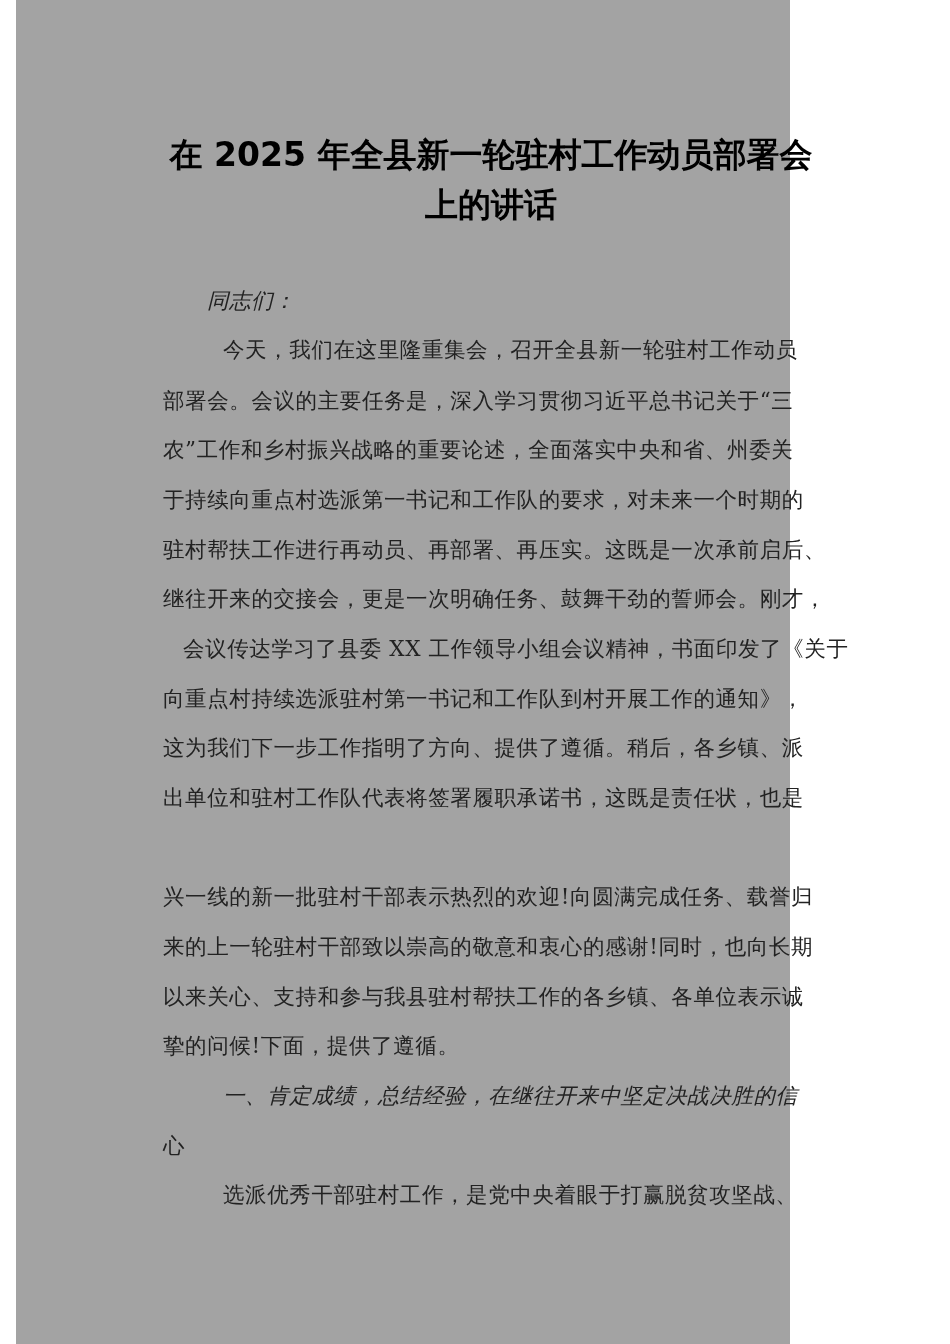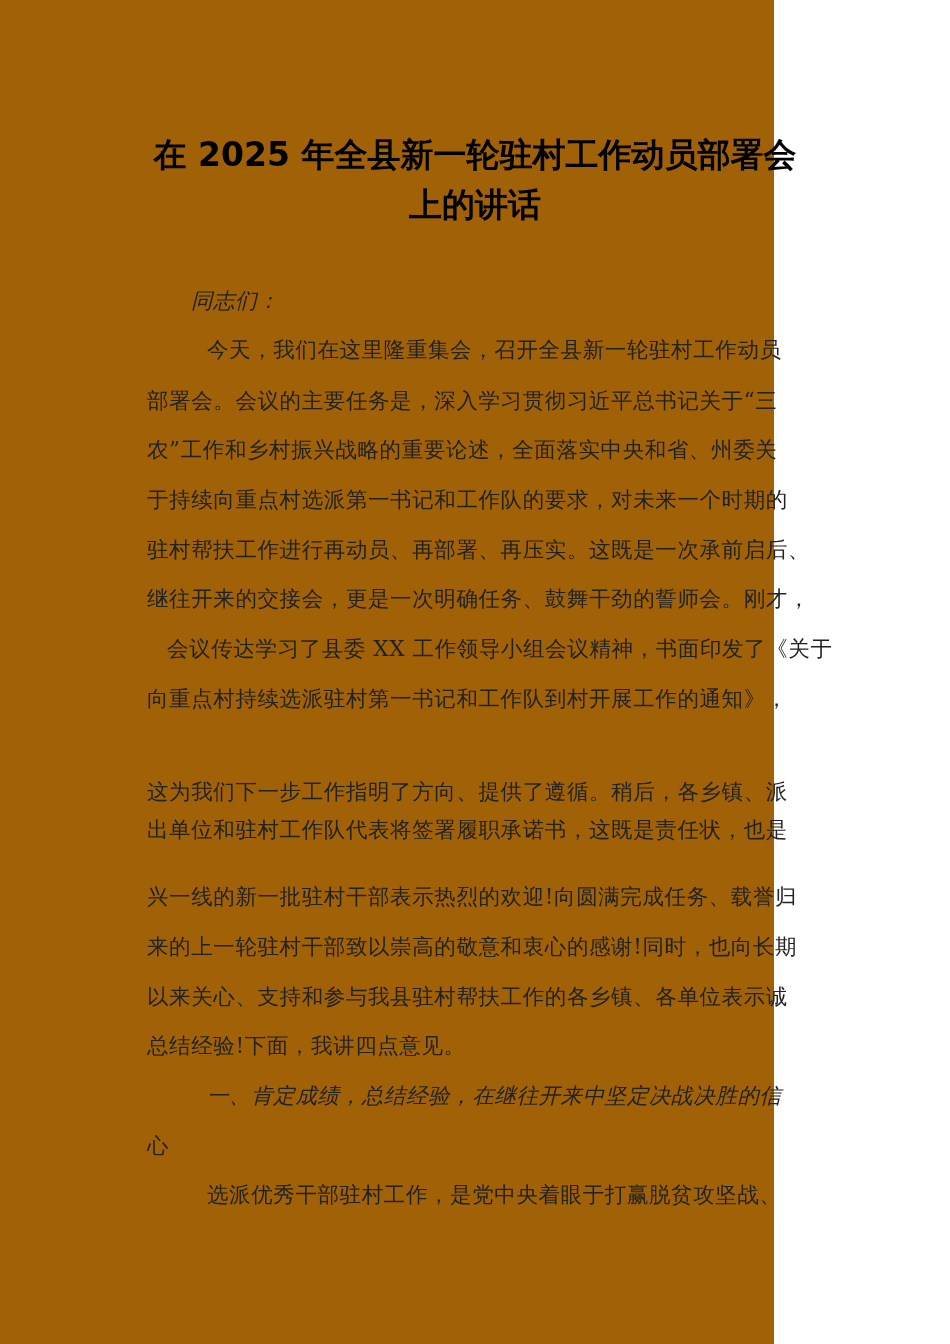--- a/index.html
+++ b/index.html
@@ -10,24 +10,24 @@
     body {
       width: 950px;
       height: 1344px;
       position: relative;
       overflow: hidden;
       font-family: "DejaVu Serif", "Liberation Serif", serif;
       color: #1a1a1a;
     }
     .page {
       position: absolute;
-      left: 0; top: 0;
+      left: 16px; top: 0;
       width: 774px;
       height: 1344px;
-      background: #a16207;
+      background: #a3a3a3;
     }
     .title {
       position: absolute;
       left: 100px;
       width: 750px;
       text-align: center;
       font-family: "DejaVu Sans", "Liberation Sans", sans-serif;
       font-weight: bold;
       font-size: 33px;
       line-height: 33px;
@@ -60,25 +60,25 @@
   <div class="line indent-1" style="top:289px;">同志们：</div>
 
   <div class="line indent-2" style="top:339px;font-family:Liberation Mono, monospace;">今天，我们在这里隆重集会，召开全县新一轮驻村工作动员</div>
   <div class="line" style="top:389px;text-align:center;">部署会。会议的主要任务是，深入学习贯彻习近平总书记关于“三</div>
   <div class="line" style="top:438px;">农”工作和乡村振兴战略的重要论述，全面落实中央和省、州委关</div>
   <div class="line" style="top:538px;">驻村帮扶工作进行再动员、再部署、再压实。这既是一次承前启后、</div>
   <div class="line" style="top:488px;">于持续向重点村选派第一书记和工作队的要求，对未来一个时期的</div>
   <div class="line" style="top:587px;">继往开来的交接会，更是一次明确任务、鼓舞干劲的誓师会。刚才，</div>
   <div class="line" style="top:637px;margin-left:20px;">会议传达学习了县委 XX 工作领导小组会议精神，书面印发了《关于</div>
   <div class="line" style="top:687px;">向重点村持续选派驻村第一书记和工作队到村开展工作的通知》，</div>
-  <div class="line" style="top:736px;margin-top:44px;">这为我们下一步工作指明了方向、提供了遵循。稍后，各乡镇、派</div>
-  <div class="line" style="top:786px;margin-top:32px;">出单位和驻村工作队代表将签署履职承诺书，这既是责任状，也是</div>
+  <div class="line" style="top:736px;">这为我们下一步工作指明了方向、提供了遵循。稍后，各乡镇、派</div>
+  <div class="line" style="top:786px;">出单位和驻村工作队代表将签署履职承诺书，这既是责任状，也是</div>
   <div class="line" style="top:885px;">兴一线的新一批驻村干部表示热烈的欢迎!向圆满完成任务、载誉归</div>
   <div class="line" style="top:935px;">来的上一轮驻村干部致以崇高的敬意和衷心的感谢!同时，也向长期</div>
   <div class="line" style="top:985px;">以来关心、支持和参与我县驻村帮扶工作的各乡镇、各单位表示诚</div>
-  <div class="line" style="top:1034px;">总结经验!下面，我讲四点意见。</div>
+  <div class="line" style="top:1034px;">挚的问候!下面，提供了遵循。</div>
 
   <div class="line indent-2" style="top:1084px;font-style:italic;">一、肯定成绩，总结经验，在继往开来中坚定决战决胜的信</div>
   <div class="line" style="top:1134px;">心</div>
 
   <div class="line indent-2" style="top:1183px;">选派优秀干部驻村工作，是党中央着眼于打赢脱贫攻坚战、</div>
 
 </div>
 
 </body></html>

